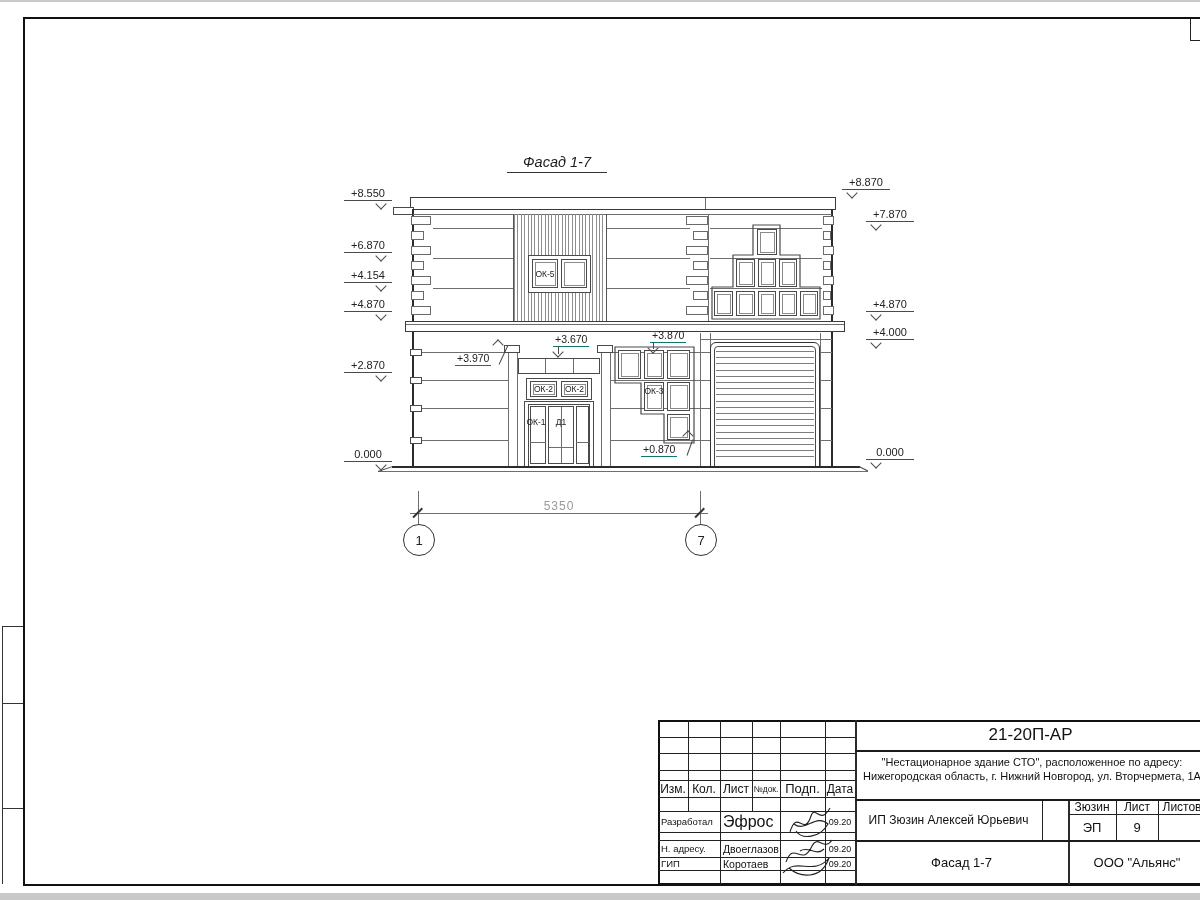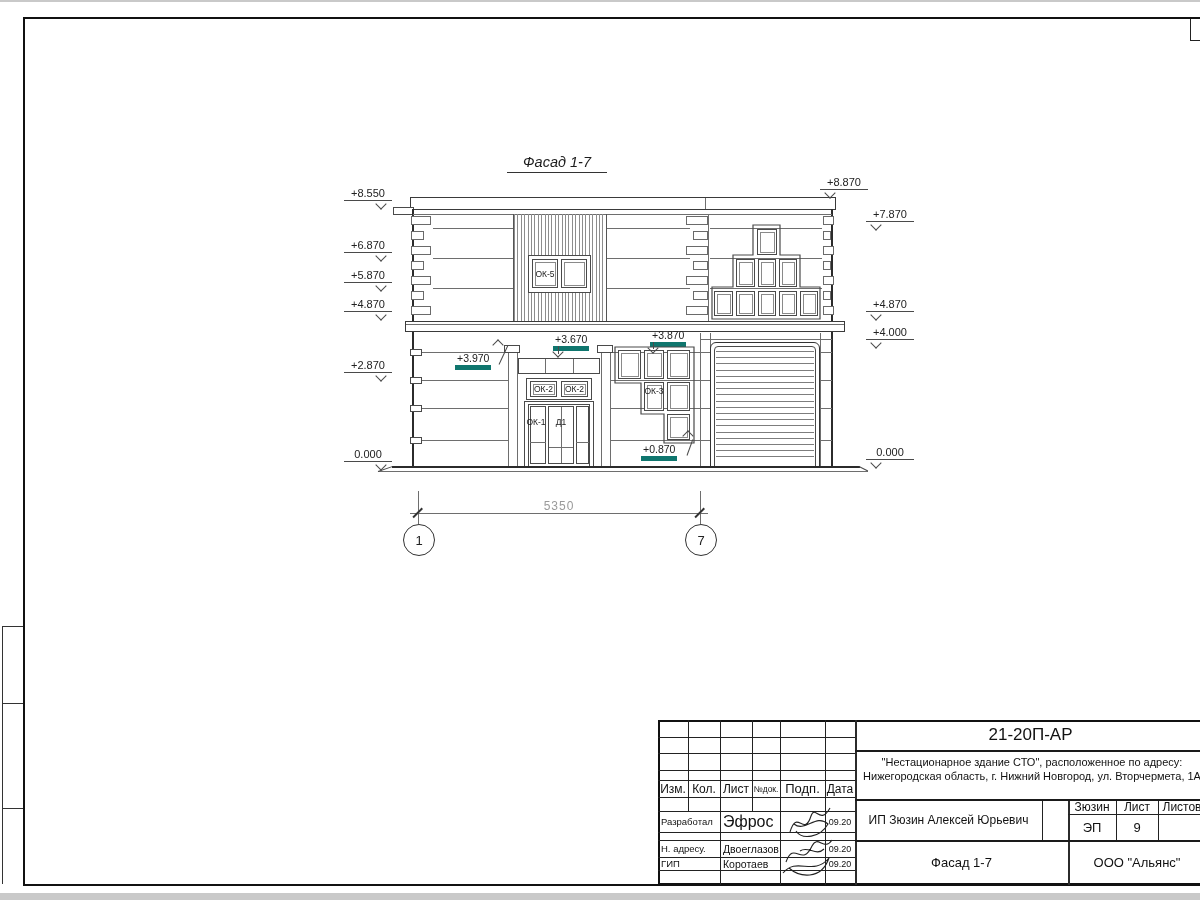--- a/index.html
+++ b/index.html
@@ -12,21 +12,21 @@
   .fr{position:absolute;background:#111;}
   .box{position:absolute;border:1px solid #4a4a4a;background:#fff;box-sizing:border-box;}
   .nobg{background:transparent;}
   .wcell{position:absolute;border:1px solid #4a4a4a;background:#fff;box-sizing:border-box;}
   .wcell::after{content:"";position:absolute;inset:1.5px;border:1px solid #8a8a8a;}
   .lbl{position:absolute;font-size:8.5px;color:#222;text-align:center;white-space:nowrap;line-height:10px;}
   .elev{position:absolute;width:48px;font-size:11px;color:#222;text-align:center;border-bottom:1px solid #4a4a4a;padding-bottom:1px;white-space:nowrap;line-height:12px;}
   .chev{position:absolute;width:7px;height:7px;border-left:1px solid #4a4a4a;border-bottom:1px solid #4a4a4a;}
   .chev-dn{transform:rotate(-45deg);}
   .chev-up{transform:rotate(135deg);}
-  .ann{position:absolute;font-size:10.5px;color:#222;text-align:center;border-bottom:5px solid #0f766e;padding:0 2px 1px 2px;white-space:nowrap;line-height:11px;}
+  .ann{position:absolute;font-size:10.5px;color:#222;text-align:center;border-bottom:1px solid #0f766e;padding:0 2px 1px 2px;white-space:nowrap;line-height:11px;}
   .lead{position:absolute;height:1px;background:#4a4a4a;transform-origin:left center;}
   .tick{position:absolute;width:13px;height:1.5px;background:#333;transform:rotate(-45deg);}
   .axcirc{position:absolute;width:30px;height:30px;border:1px solid #333;border-radius:50%;background:#fff;display:flex;align-items:center;justify-content:center;font-size:13px;color:#222;}
   .q{position:absolute;border:1px solid #6a6a6a;background:#fff;box-sizing:border-box;}
   .qstack{position:absolute;top:214px;height:103px;}
   .hatch{position:absolute;background:repeating-linear-gradient(90deg,#8d8d8d 0,#8d8d8d 1px,transparent 1px,transparent 3.4px);border-left:1px solid #555;border-right:1px solid #555;box-sizing:border-box;}
   .slats{position:absolute;background:repeating-linear-gradient(180deg,#7d7d7d 0,#7d7d7d 1px,transparent 1px,transparent 6.2px);}
   .tbt{position:absolute;display:flex;align-items:center;justify-content:center;text-align:center;color:#111;white-space:nowrap;overflow:visible;}
   .tbt.left{justify-content:flex-start;}
   svg.overlay{position:absolute;left:0;top:0;pointer-events:none;}
@@ -185,26 +185,26 @@
   <div class="box nobg" style="left:714px;top:344px;width:102px;height:122px;border-radius:4px 4px 0 0;"></div>
   <div class="slats" style="left:716px;top:349px;width:98px;height:112px;"></div>
 
   <div class="abs" style="left:392px;top:464px;width:468px;height:1.5px;background:#2b2b2b;"></div>
   <div class="hl" style="left:378px;top:469px;width:490px;"></div>
   <div class="lead" style="left:378px;top:469px;width:15px;transform:rotate(-19deg);"></div>
   <div class="lead" style="left:859px;top:464px;width:10px;transform:rotate(27deg);"></div>
 
   <div class="elev" style="left:344px;top:185px;"><span>+8.550</span><span class="chev chev-dn" style="left:33px;bottom:-8px;"></span></div>
   <div class="elev" style="left:344px;top:237px;"><span>+6.870</span><span class="chev chev-dn" style="left:33px;bottom:-8px;"></span></div>
-  <div class="elev" style="left:344px;top:267px;"><span>+5.870</span><span class="chev chev-dn" style="left:33px;bottom:-8px;"></span></div>
+  <div class="elev" style="left:344px;top:267px;"><span>+4.154</span><span class="chev chev-dn" style="left:33px;bottom:-8px;"></span></div>
   <div class="elev" style="left:344px;top:296px;"><span>+4.870</span><span class="chev chev-dn" style="left:33px;bottom:-8px;"></span></div>
   <div class="elev" style="left:344px;top:357px;"><span>+2.870</span><span class="chev chev-dn" style="left:33px;bottom:-8px;"></span></div>
   <div class="elev" style="left:344px;top:446px;"><span>0.000</span><span class="chev chev-dn" style="left:33px;bottom:-8px;"></span></div>
 
-  <div class="elev" style="left:820px;top:174px;"><span>+8.870</span><span class="chev chev-dn" style="left:6px;bottom:-8px;"></span></div>
+  <div class="elev" style="left:842px;top:174px;"><span>+8.870</span><span class="chev chev-dn" style="left:6px;bottom:-8px;"></span></div>
   <div class="elev" style="left:866px;top:206px;"><span>+7.870</span><span class="chev chev-dn" style="left:6px;bottom:-8px;"></span></div>
   <div class="elev" style="left:866px;top:296px;"><span>+4.870</span><span class="chev chev-dn" style="left:6px;bottom:-8px;"></span></div>
   <div class="elev" style="left:866px;top:324px;"><span>+4.000</span><span class="chev chev-dn" style="left:6px;bottom:-8px;"></span></div>
   <div class="elev" style="left:866px;top:444px;"><span>0.000</span><span class="chev chev-dn" style="left:6px;bottom:-8px;"></span></div>
 
   <div class="ann" style="left:455px;top:351px;">+3.970</div>
   <div class="lead" style="left:499px;top:362px;width:21px;transform:rotate(-65deg);"></div>
   <span class="chev chev-up" style="left:494px;top:339px;"></span>
 
   <div class="ann" style="left:553px;top:332px;">+3.670</div>

